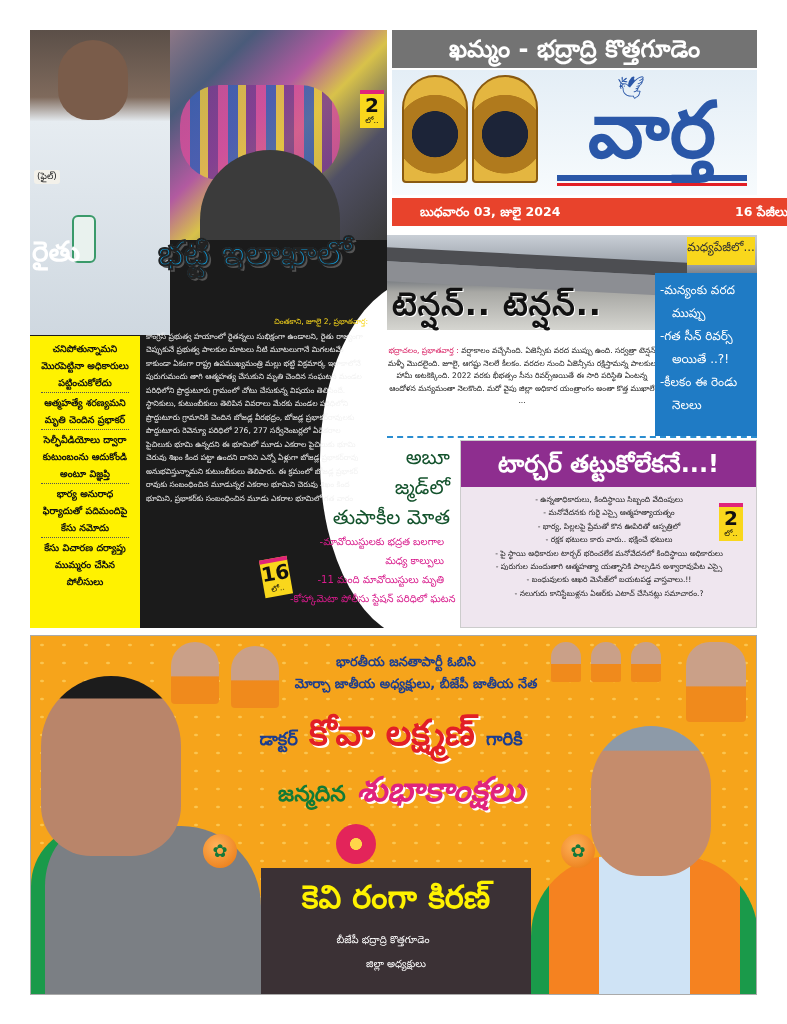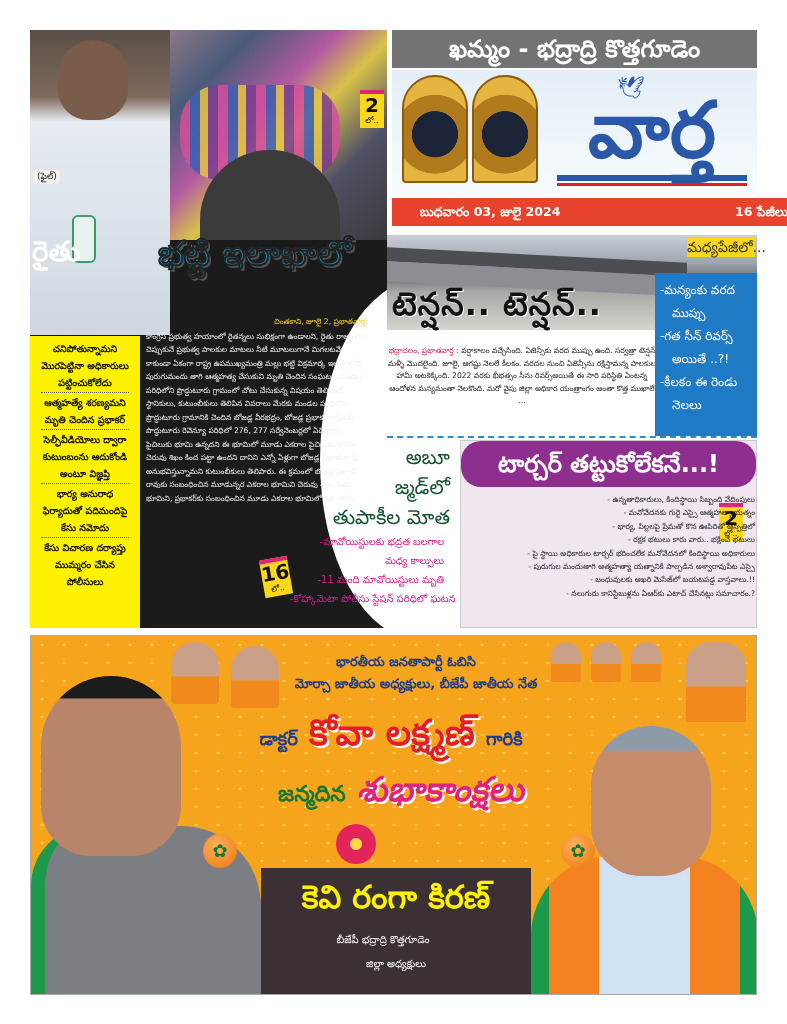--- a/index.html
+++ b/index.html
@@ -53,36 +53,36 @@
 
   
   .tension { position: absolute; left: 357px; top: 205px; width: 370px; height: 200px; background: #fff; }
   .bridge { position: absolute; left: 0; top: 0; width: 370px; height: 95px;
     background: linear-gradient(180deg, #c9cfd6 0%, #9da4ad 30%, #6f747b 45%, #a8a8a4 60%, #d5d5d0 100%); }
   .bridge .deck { position: absolute; left: 0; top: 20px; width: 300px; height: 14px; background: #4d4e52; transform: skewY(3deg); }
   .bridge .deck2 { position: absolute; left: 0; top: 34px; width: 300px; height: 20px; background: #8c8e93; transform: skewY(3deg); }
   .tension-head { position: absolute; left: 5px; top: 50px; font-size: 32px; font-weight: bold; color: #111; letter-spacing: 1px; text-shadow: 1px 1px 0 #fff; }
   .tension-body { position: absolute; left: 0; top: 110px; width: 270px; font-size: 7.6px; line-height: 12.5px; color: #222; text-align: center; }
   .tension-body .dl { color: #d81b60; }
-  .tag-yellow { position: absolute; left: 300px; top: 2px; width: 68px; height: 20px; background: #f9d71c; color: #333; font-size: 14px; text-align: center; line-height: 20px; }
+  .tag-yellow { position: absolute; left: 300px; top: 2px; width: 68px; height: 28px; background: #f9d71c; color: #333; font-size: 12px; text-align: center; line-height: 20px; }
   .blue-box { position: absolute; left: 268px; top: 38px; width: 102px; height: 163px; background: #1f7bc5; color: #fff; font-size: 12px; line-height: 23px; padding: 6px 5px; }
   .blue-box .ln { display: block; }
   .blue-box .ind { padding-left: 12px; }
   .dash-sep { position: absolute; left: 357px; top: 406px; width: 370px; border-top: 2px dashed #2a8dd0; }
 
   
   .abujh { position: absolute; left: 260px; top: 412px; width: 170px; height: 185px; }
   .abujh .h { font-size: 20px; color: #14532d; text-align: right; line-height: 30px; padding-right: 10px; }
   .abujh .sub { font-size: 10px; color: #d81b8c; text-align: right; line-height: 19px; padding-right: 16px; }
 
   
   .torture { position: absolute; left: 430px; top: 410px; width: 297px; height: 188px; background: #efe6ef; border: 1px solid #ccc; }
-  .torture .head { position: absolute; left: 0; top: 0; width: 295px; height: 46px; background: #8e2e8f; color: #fff; font-size: 24px; font-weight: bold; text-align: center; line-height: 46px; border-radius: 20px; }
+  .torture .head { position: absolute; left: 0; top: 0; width: 295px; height: 46px; background: #8e2e8f; color: #fff; font-size: 24px; font-weight: bold; text-align: center; line-height: 46px; }
   .torture ul { position: absolute; left: 2px; top: 52px; width: 292px; list-style: none; }
-  .torture li { font-size: 7.6px; line-height: 13.4px; color: #222; text-align: right; }
+  .torture li { font-size: 7.6px; line-height: 13.4px; color: #222; text-align: center; }
   .torture .page-badge { left: 258px; top: 62px; }
 
   
   .ad { position: absolute; left: 0; top: 605px; width: 727px; height: 360px; background: #f6a41b; border: 1px solid #aaa; overflow: hidden; }
   .ad .dots { position: absolute; inset: 0; background-image: radial-gradient(#ffe07a 1.5px, transparent 2px); background-size: 22px 18px; opacity: .55; }
   .ad .leader { position: absolute; top: 6px; width: 48px; height: 62px; border-radius: 24px 24px 4px 4px; background: linear-gradient(180deg, #caa088 0 55%, #f08a1c 56%); }
   .ad .big-left { position: absolute; left: 0; top: 30px; width: 230px; height: 330px; }
   .ad .big-left .face { position: absolute; left: 10px; top: 10px; width: 140px; height: 180px; border-radius: 70px 70px 50px 50px; background: linear-gradient(180deg, #1c1c1c 0 12%, #b9856a 13%); }
   .ad .big-left .coat { position: absolute; left: 0; top: 160px; width: 230px; height: 170px; border-radius: 60px 80px 0 0; background: #7b7f84; border-left: 14px solid #1a9a4a; }
   .ad .big-right { position: absolute; left: 500px; top: 80px; width: 227px; height: 280px; }

